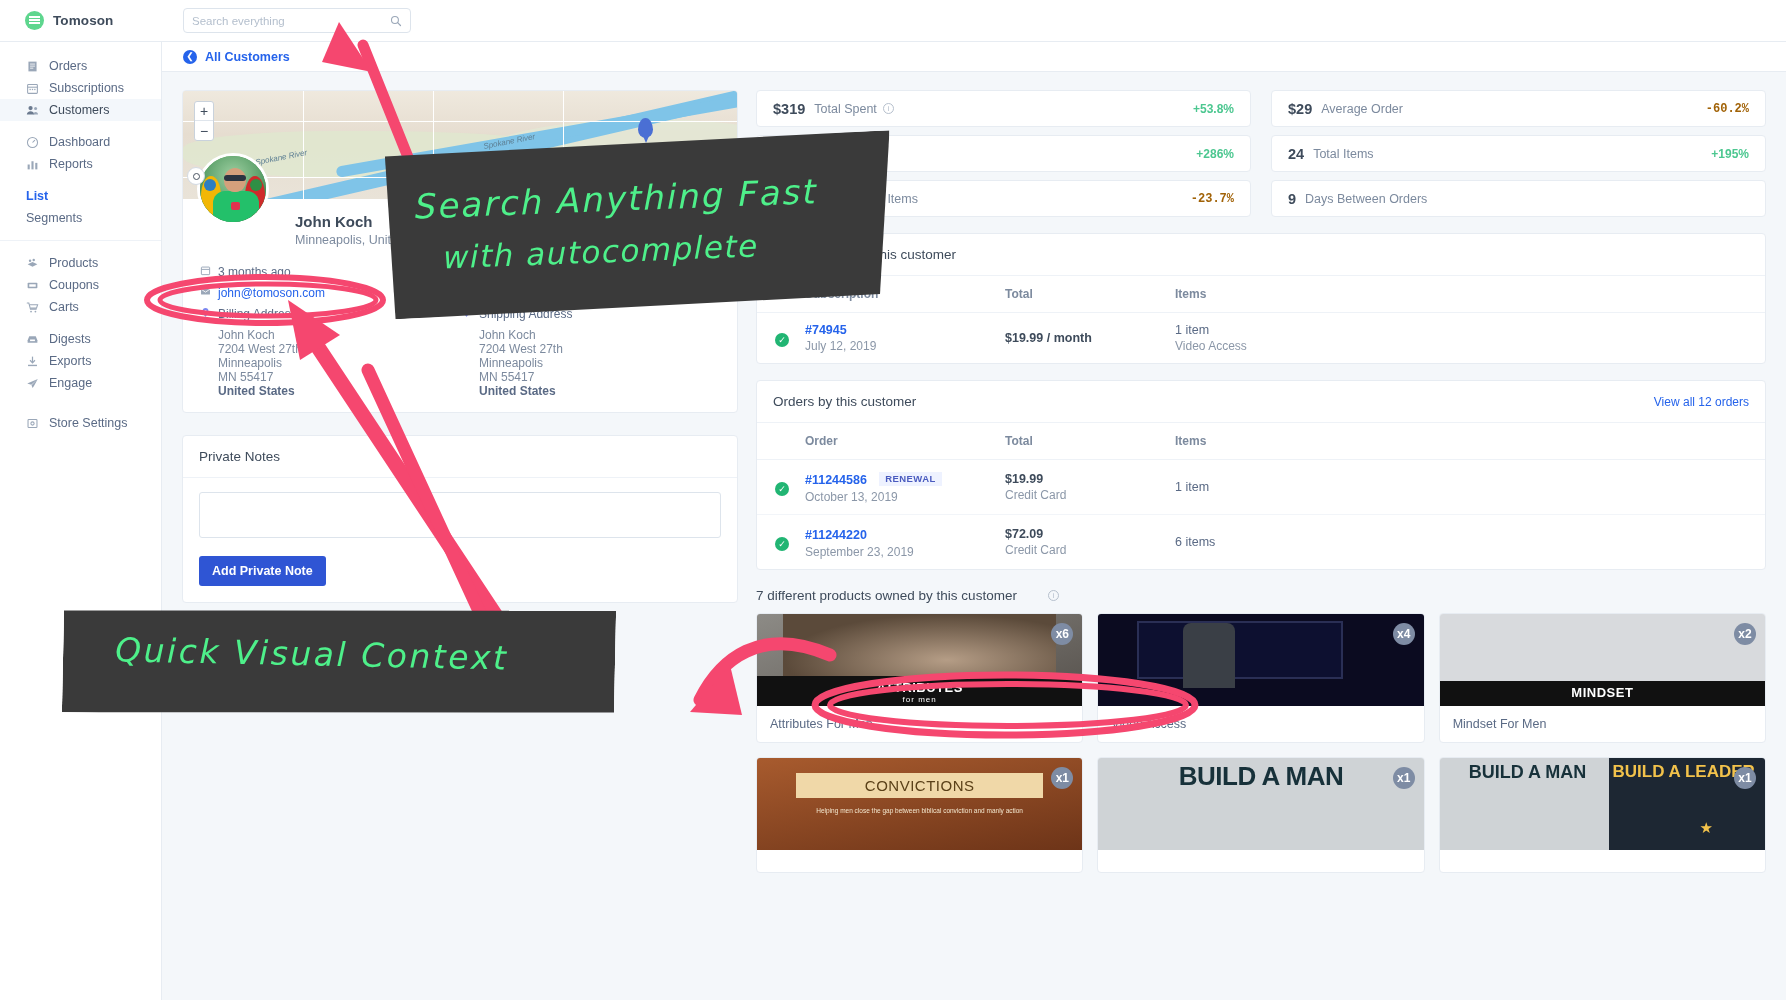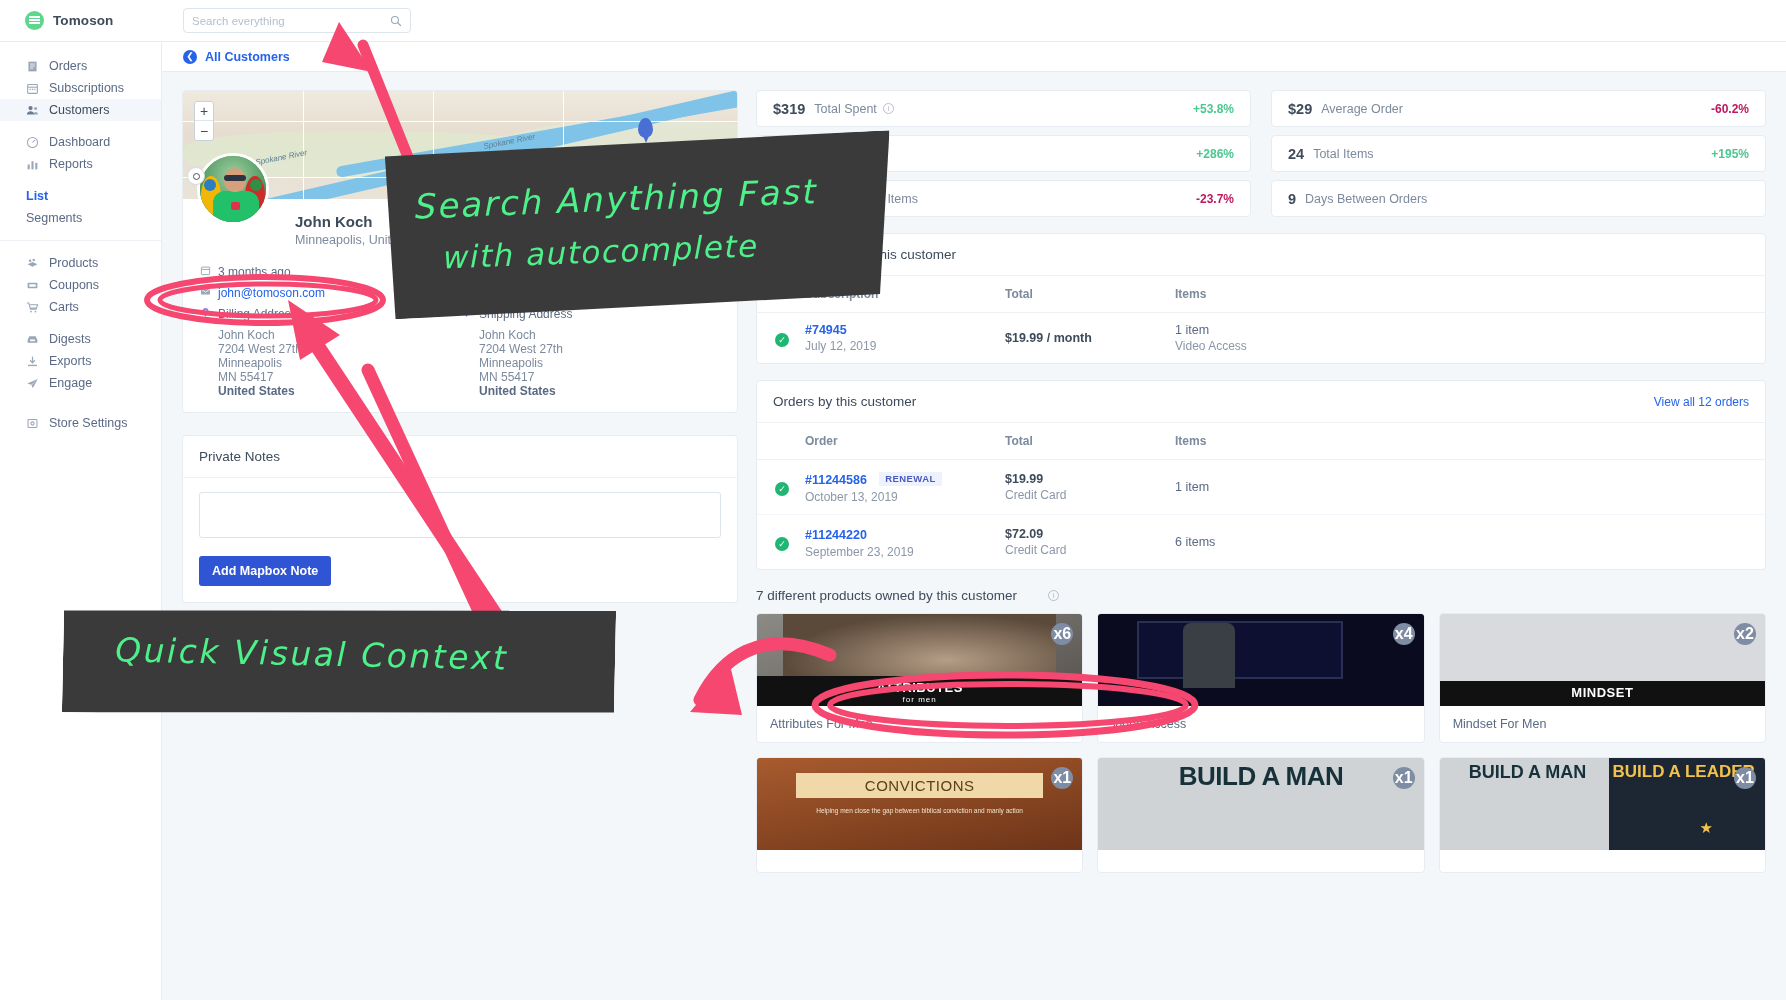--- a/index.html
+++ b/index.html
@@ -176,21 +176,21 @@
   }
   .stat-val { font-size: 14.5px; font-weight: bold; color: #3e4b5b; margin-right: 9px; }
   .stat-lbl { font-size: 12.5px; color: #7c8a9e; }
   .info-dot {
     display: inline-flex; align-items: center; justify-content: center;
     width: 11px; height: 11px; border: 1px solid #b6c0cd; border-radius: 50%;
     font-size: 8px; color: #b6c0cd; margin-left: 6px; line-height: 1;
   }
   .stat-delta { margin-left: auto; font-size: 12px; font-weight: bold; }
   .up { color: #4cc790; }
-  .down { color: #be185d; }
+  .down { color: #a16207; font-family: Liberation Mono, monospace; }
 
   
   .panel { background: #fff; border: 1px solid #e7ecf2; border-radius: 4px; margin-top: 16px; }
   .panel-head {
     padding: 13px 16px; font-size: 13.5px; color: #3e4b5b;
     border-bottom: 1px solid #eef2f7; display: flex; align-items: center;
   }
   .panel-head .link-right { margin-left: auto; font-size: 12px; color: #2563eb; cursor: pointer; }
   .tbl { width: 100%; border-collapse: collapse; }
   .tbl th {
@@ -217,21 +217,21 @@
     vertical-align: 2px;
   }
 
   
   .prod-title { margin: 18px 0 10px 0; font-size: 13.5px; color: #3e4b5b; display: flex; align-items: center; gap: 25px; }
   .prod-grid { display: grid; grid-template-columns: repeat(3, 1fr); gap: 14px; }
   .prod-card { background: #fff; border: 1px solid #e7ecf2; border-radius: 4px; overflow: hidden; }
   .prod-img { height: 92px; position: relative; background: #c9ccd1; }
   .qty {
     position: absolute; right: 9px; top: 9px; width: 22px; height: 22px; border-radius: 50%;
-    background: #7e8ca4; color: #fff; font-size: 16px; font-weight: bold;
+    background: #7e8ca4; color: #fff; font-size: 12px; font-weight: bold;
     display: flex; align-items: center; justify-content: center;
   }
   .prod-name { padding: 11px 13px; font-size: 12.5px; color: #5a6a85; }
 
   .pi-attributes { background: linear-gradient(160deg,#8d8b86,#55504b); }
   .pi-attributes .cap { position:absolute; left:0; right:0; bottom:0; background:#111; color:#fff;
     font-size:13px; font-weight:bold; text-align:center; padding:4px 0 2px; letter-spacing:.5px;}
   .pi-attributes .cap small { display:block; font-size:8px; font-weight:normal; letter-spacing:1px;}
   .pi-attributes::before { content:""; position:absolute; left:8%; top:0; width:84%; height:100%;
     background: radial-gradient(ellipse at 60% 50%, #b59d86 0%, #5b4a3a 70%);}
@@ -567,21 +567,21 @@
                 <div class="us">United States</div>
               </div>
             </div>
           </div>
         </div>
 
         <div class="card" style="margin-top:22px;">
           <div class="pn-head">Private Notes</div>
           <div class="pn-body">
             <textarea class="pn-area" placeholder="" style=""></textarea>
-            <button class="btn-primary">Add Mapbox Note</button>
+            <button class="btn-primary">Add Private Note</button>
           </div>
         </div>
 
         <div class="force-update">Force update</div>
       </div>
 
       <div class="col-right">
 
         <div class="stat-grid">
           <div class="stat">

